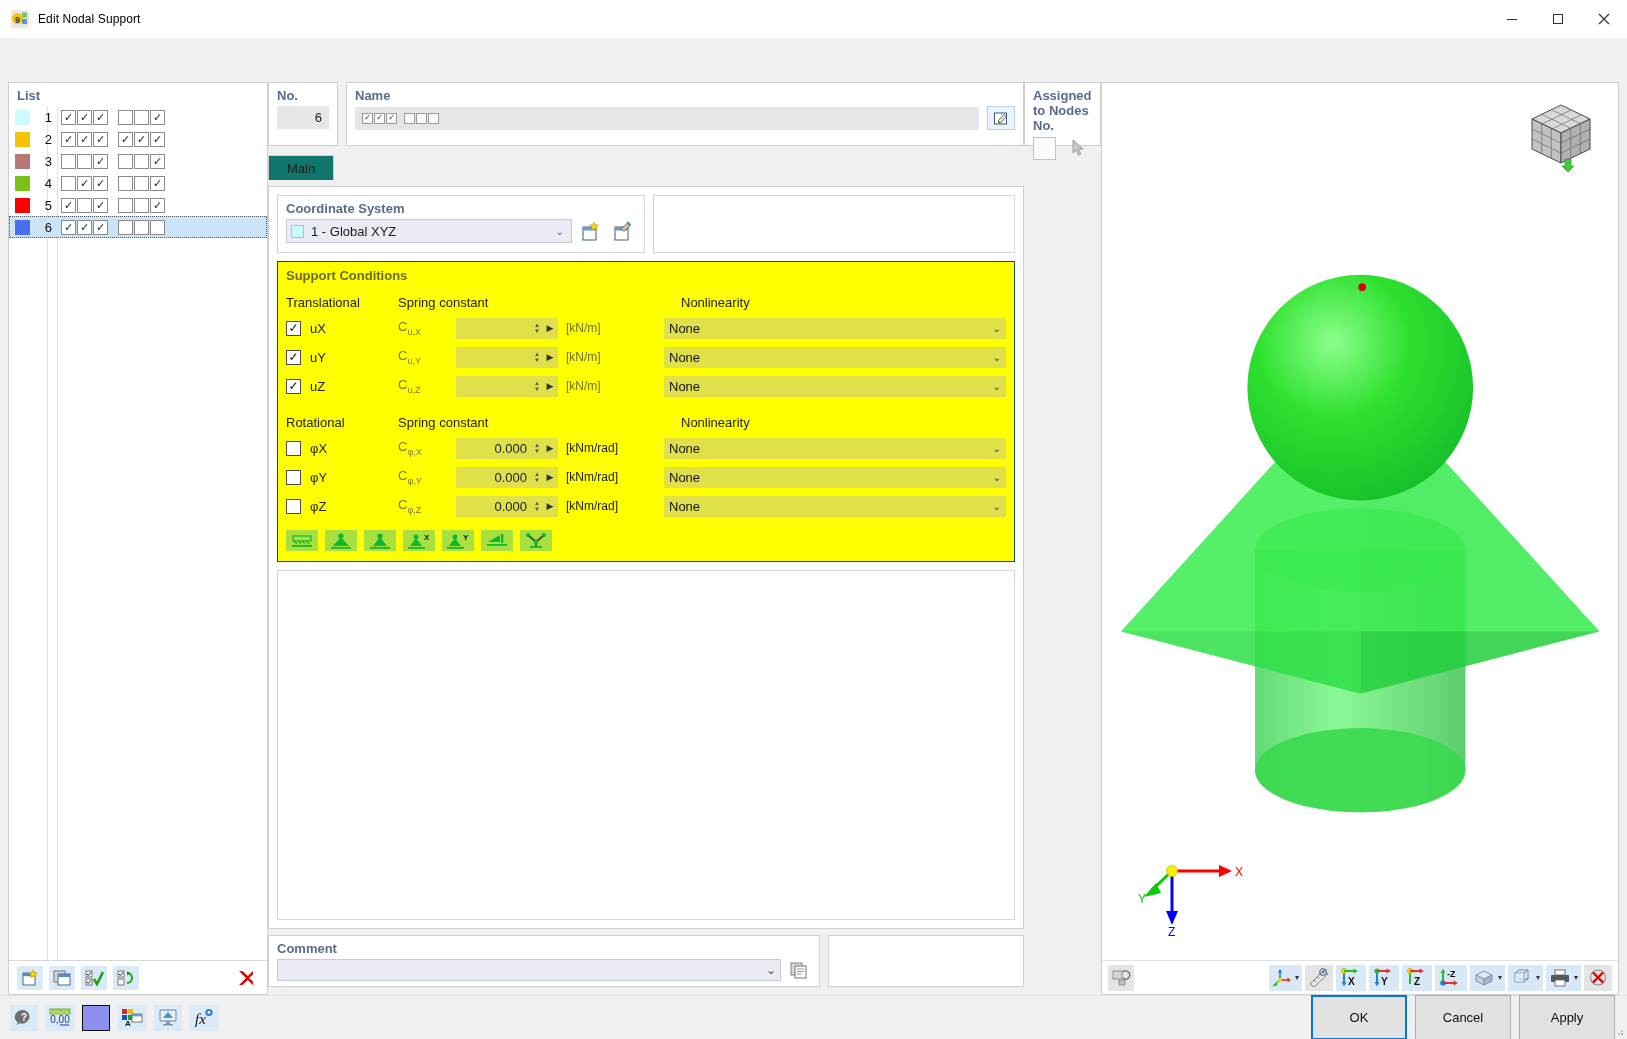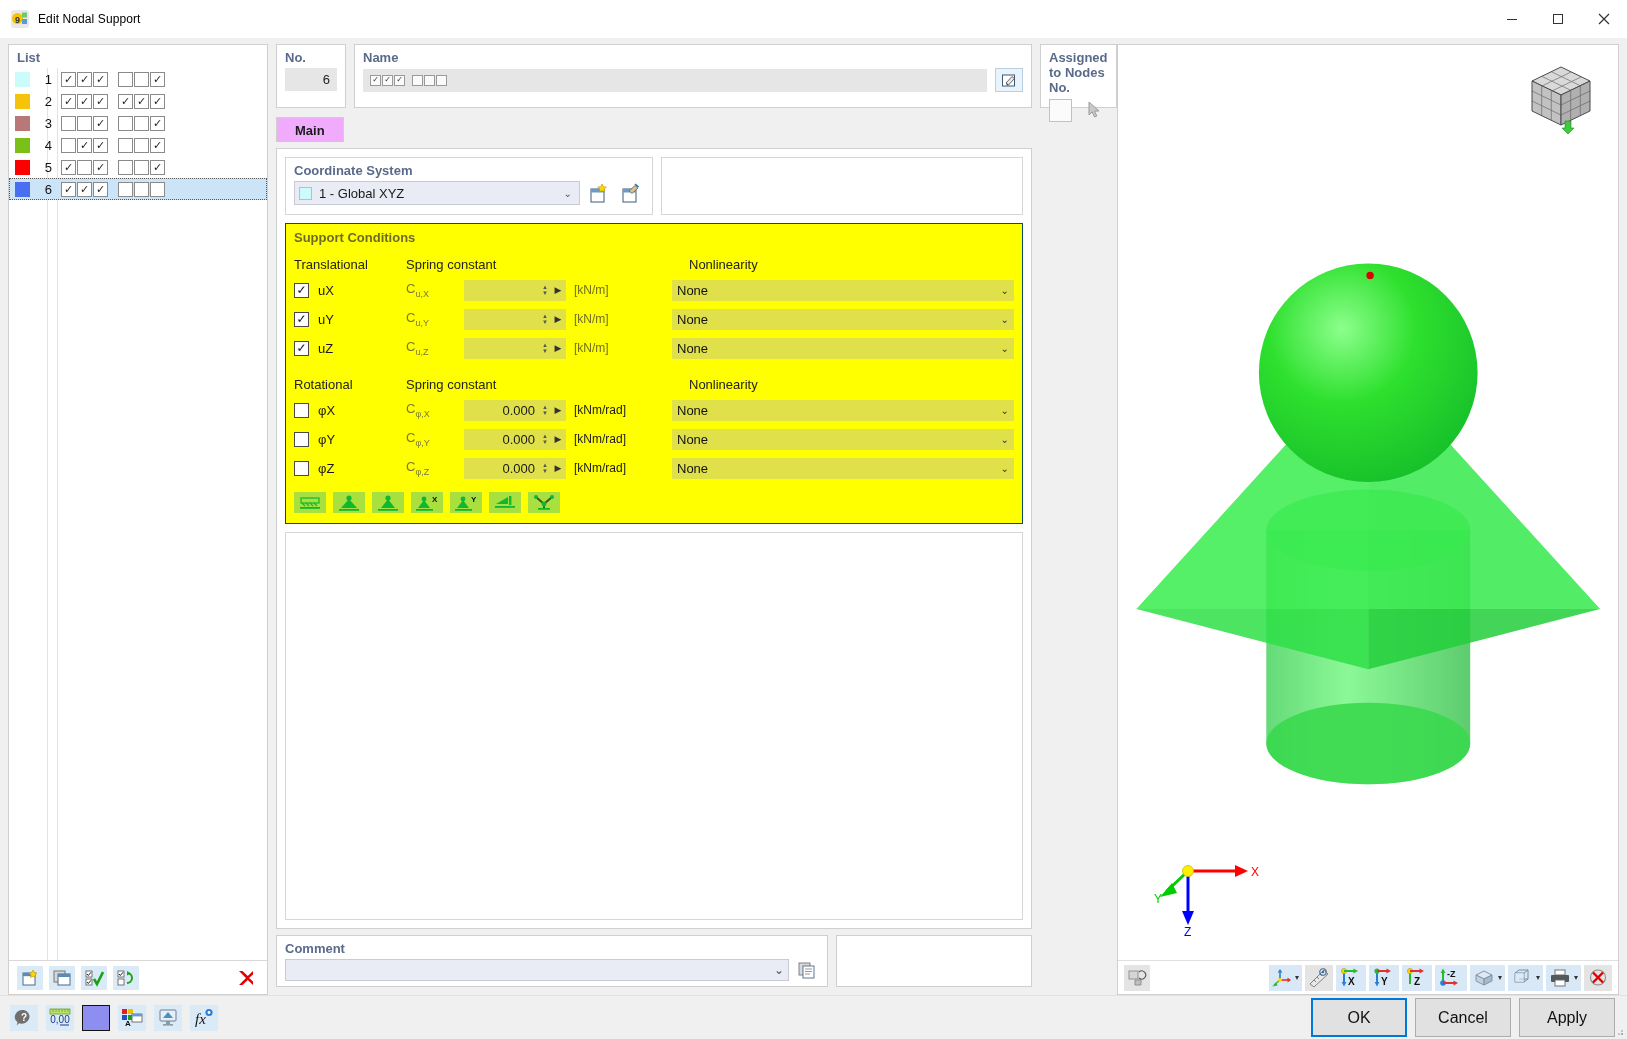--- a/index.html
+++ b/index.html
@@ -24,21 +24,21 @@
     position: relative; flex: 0 0 18px;
   }
   .title-text { font-size: 12px; color: #000000; letter-spacing: .1px; }
   .titlebar-spacer { flex: 1 1 auto; }
   .win-btn {
     width: 46px; height: 38px; display: flex; align-items: center; justify-content: center;
     font-size: 15px; color: #333; background: transparent;
   }
 
   
-  .body-area { flex: 1 1 auto; display: flex; padding: 6px 8px 0 8px; gap: 8px; overflow: hidden; }
+  .body-area { flex: 1 1 auto; display: flex; padding: 0 8px 0 8px; overflow: hidden; margin-top: 44px; }
 
   .panel { background: #ffffff; border: 1px solid #cfcfcf; }
   .panel-title { font-weight: bold; color: #5a6a8a; font-size: 13px; padding: 5px 8px 3px 8px; }
 
   
   .left-col { width: 260px; flex: 0 0 260px; display: flex; flex-direction: column; }
   .list-panel { flex: 1 1 auto; display: flex; flex-direction: column; position: relative; }
   .list-rows { position: relative; flex: 1 1 auto; }
   .list-colline { position: absolute; top: 0; bottom: 0; width: 1px; background: #e3e3e3; }
   .list-row {
@@ -91,21 +91,21 @@
   .tiny-cb.on::after { content: "✓"; }
   .tiny-group { display: flex; gap: 1px; }
   .tiny-group + .tiny-group { margin-left: 7px; }
 
   
   .tabstrip { height: 26px; flex: 0 0 26px; display: flex; align-items: flex-end; margin-top: 2px; }
   .tab {
     height: 25px; padding: 0 18px; display: flex; align-items: center;
     background: #ffffff; border: 1px solid #cfcfcf; border-bottom: none; font-size: 13px;
   }
-  .tab.active { background: #f0abfc; position: relative; z-index: 2; font-weight: bold; }
+  .tab.active { background: #0f766e; position: relative; z-index: 2; }
 
   .tab-content { flex: 1 1 auto; background: #ffffff; border: 1px solid #cfcfcf; padding: 8px; display: flex; flex-direction: column; gap: 8px; overflow: hidden; }
 
   
   .cs-row { display: flex; gap: 8px; height: 58px; flex: 0 0 58px; }
   .cs-panel { width: 368px; flex: 0 0 368px; background: #ffffff; border: 1px solid #d6d6d6; }
   .cs-blank { flex: 1 1 auto; background: #ffffff; border: 1px solid #d6d6d6; }
   .cs-inner { display: flex; align-items: center; gap: 6px; padding: 0 8px 6px 8px; }
   .combo {
     height: 24px; background: #e9ebf5; border: 1px solid #c8cad6; flex: 1 1 auto;
@@ -200,22 +200,22 @@
   .footer {
     height: 44px; flex: 0 0 44px; display: flex; align-items: center; padding: 0 12px 0 10px;
     background: #f0f0f0; gap: 8px; border-top: 1px solid #e2e2e2;
   }
   .fbtn {
     width: 28px; height: 26px; background: #dbeaf7; display: flex; align-items: center; justify-content: center;
     border: 1px solid transparent;
   }
   .footer-spacer { flex: 1 1 auto; }
   .dlg-btn {
-    width: 96px; height: 39px; background: #e1e1e1; border: 1px solid #adadad;
-    display: flex; align-items: center; justify-content: center; font-size: 16px; color: #111;
+    width: 96px; height: 45px; background: #e1e1e1; border: 1px solid #adadad;
+    display: flex; align-items: center; justify-content: center; font-size: 13px; color: #111;
   }
   .dlg-btn.primary { border: 2px solid #0078d7; background: #e1e1e1; }
   .grip { position: absolute; right: 3px; bottom: 3px; width: 10px; height: 10px; }
 </style>
 </head>
 <body>
 
 <div class="window">
 
   <div class="titlebar">

